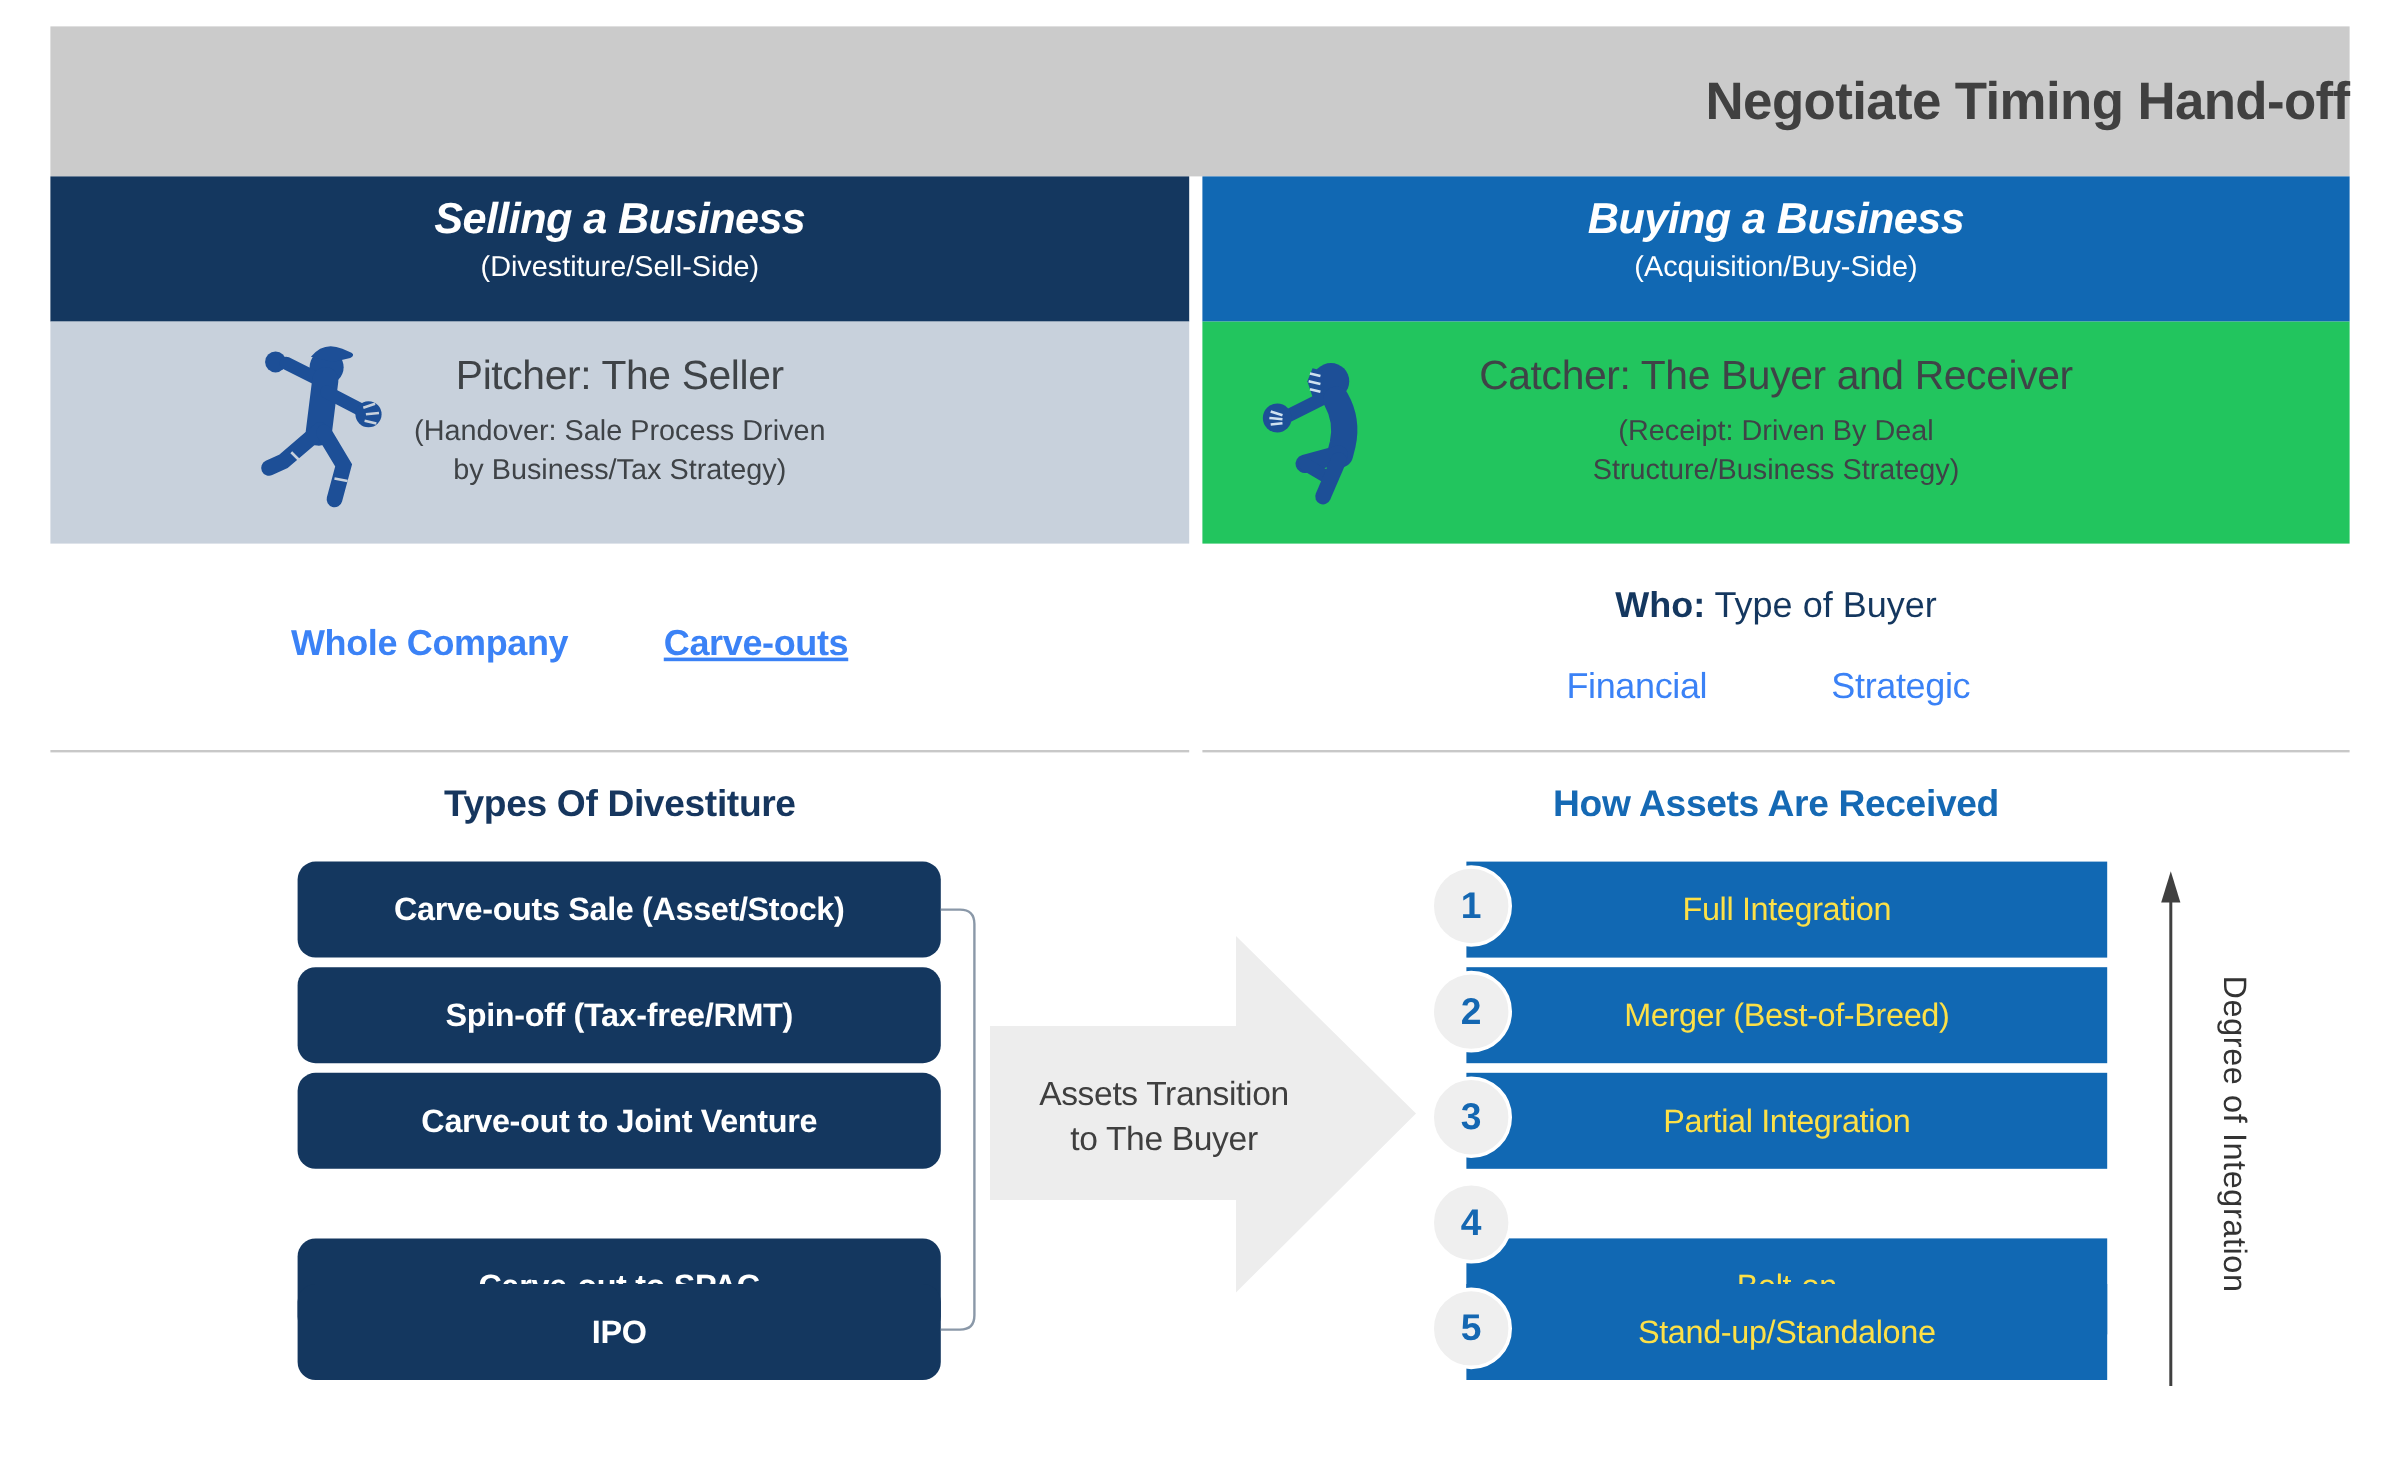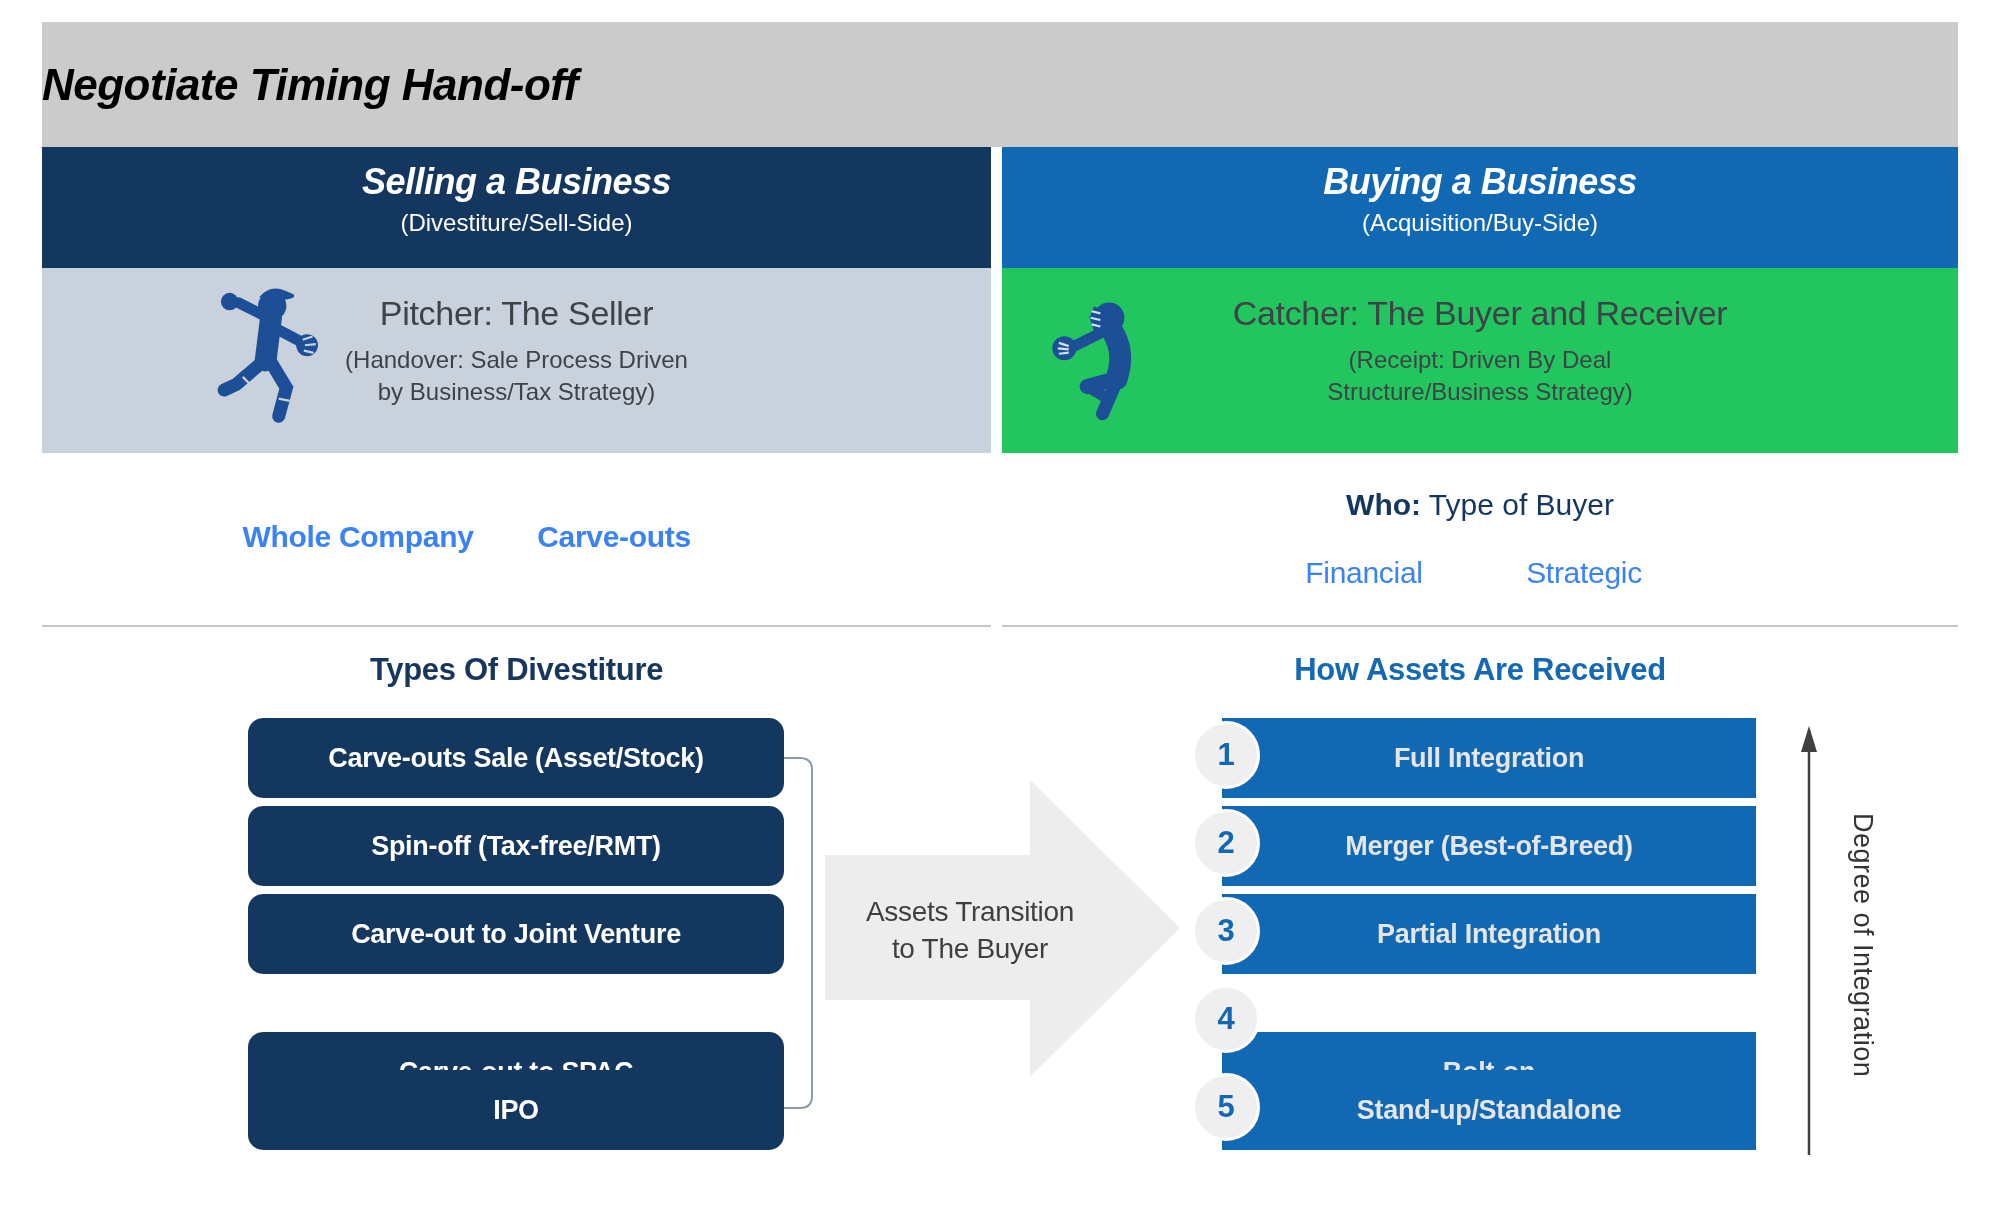--- a/index.html
+++ b/index.html
@@ -2,22 +2,22 @@
 <html><head>
 <meta charset="utf-8">
 <style>
   html,body{margin:0;padding:0;background:#fff;}
   .slide{position:relative;width:2000px;height:1229px;background:#ffffff;
          font-family:"Liberation Sans", sans-serif;overflow:hidden;}
   .abs{position:absolute;}
 
   
   .title-bar{left:42px;top:22px;width:1916px;height:125px;background:#cbcbcb;}
-  .title-bar h1{margin:0;width:100%;line-height:125px;text-align:left;
-    font-size:44px;font-weight:bold;color:#000000;letter-spacing:-0.5px;font-style:italic;}
+  .title-bar h1{margin:0;width:100%;line-height:125px;text-align:right;
+    font-size:44px;font-weight:bold;color:#404040;letter-spacing:-0.5px;}
 
   
   .hdr{height:121px;text-align:center;color:#ffffff;}
   .hdr-left{left:42px;top:147px;width:949px;background:#14375f;}
   .hdr-right{left:1002px;top:147px;width:956px;background:#1168b3;}
   .hdr .h-main{display:block;margin-top:14px;font-size:36px;font-weight:bold;letter-spacing:-0.5px;font-style:italic;}
   .hdr .h-sub{display:block;margin-top:6px;font-size:24px;font-weight:normal;}
 
   
   .band{height:185px;}
@@ -40,22 +40,22 @@
   
   .sec-h{font-size:31px;font-weight:bold;text-align:center;letter-spacing:-0.3px;}
   .sec-left{left:42px;top:652px;width:949px;color:#16365e;}
   .sec-right{left:1002px;top:652px;width:956px;color:#1569b4;}
 
   
   .lbox{left:248px;width:536px;height:80px;background:#14375f;display:flex;
         align-items:center;justify-content:center;color:#fff;font-size:27px;
         font-weight:bold;letter-spacing:-0.3px;border-radius:15px;}
   .rbox{left:1222px;width:534px;height:80px;background:#1168b3;display:flex;
-        align-items:center;justify-content:center;color:#e5e5e5;font-size:27px;
-        font-weight:bold;letter-spacing:-0.3px;}
+        align-items:center;justify-content:center;color:#fde047;font-size:27px;
+        font-weight:normal;letter-spacing:-0.3px;}
   .t1{top:718px;} .t2{top:806px;} .t3{top:894px;} .t4{top:1032px;} .t5{top:1070px;}
 
   
   .numc{width:62px;height:62px;border-radius:50%;background:#efefef;border:3px solid #ffffff;
         display:flex;align-items:center;justify-content:center;font-size:31px;font-weight:bold;
         color:#1467b2;left:1192px;}
   .c1{top:721px;} .c2{top:809px;} .c3{top:897px;} .c4{top:985px;} .c5{top:1073px;}
 
   
   .arrow-text{left:830px;top:893px;width:280px;text-align:center;font-size:28px;
@@ -127,21 +127,21 @@
       </g>
     </svg>
     <div class="r-title">Catcher: The Buyer and Receiver</div>
     <div class="r-sub">
       <span>(Receipt: Driven By Deal</span><br>
       <span>Structure/Business Strategy)</span>
     </div>
   </div>
 
   <div class="abs navy-label" style="left:238px;top:520px;width:240px;">Whole Company</div>
-  <div class="abs navy-label" style="left:524px;top:520px;width:180px;">Carve-outs</div>
+  <div class="abs navy-label" style="left:540px;top:520px;width:180px;text-decoration:underline;">Carve-outs</div>
 
   <div class="abs who-line">
     <span class="b">Who:</span><span> Type of Buyer</span>
   </div>
   <div class="abs navy-label" style="left:1254px;top:556px;width:220px;font-weight:normal;">Financial</div>
   <div class="abs navy-label" style="left:1474px;top:556px;width:220px;font-weight:normal;">Strategic</div>
 
   <div class="abs divider" style="left:42px;top:625px;width:949px;"></div>
   <div class="abs divider" style="left:1002px;top:625px;width:956px;"></div>
 

